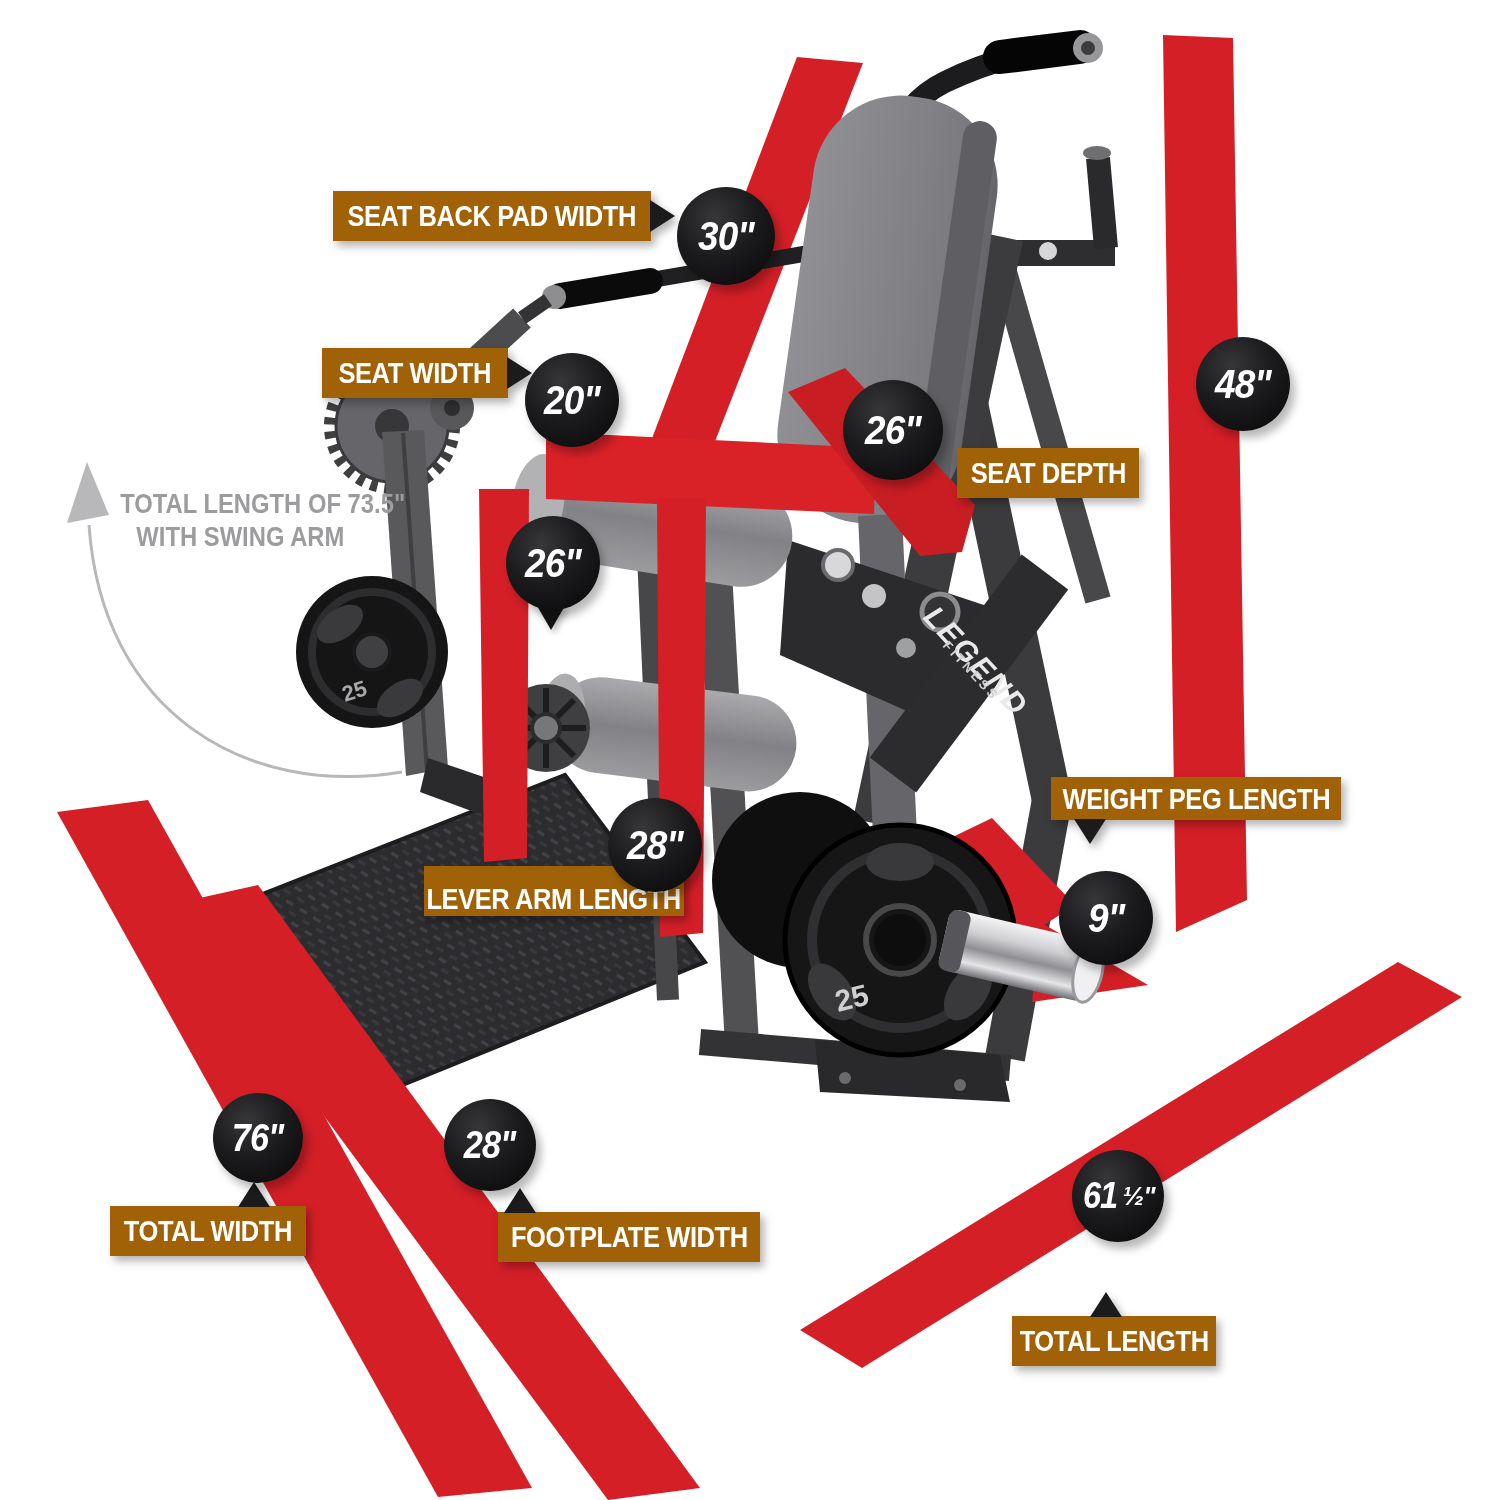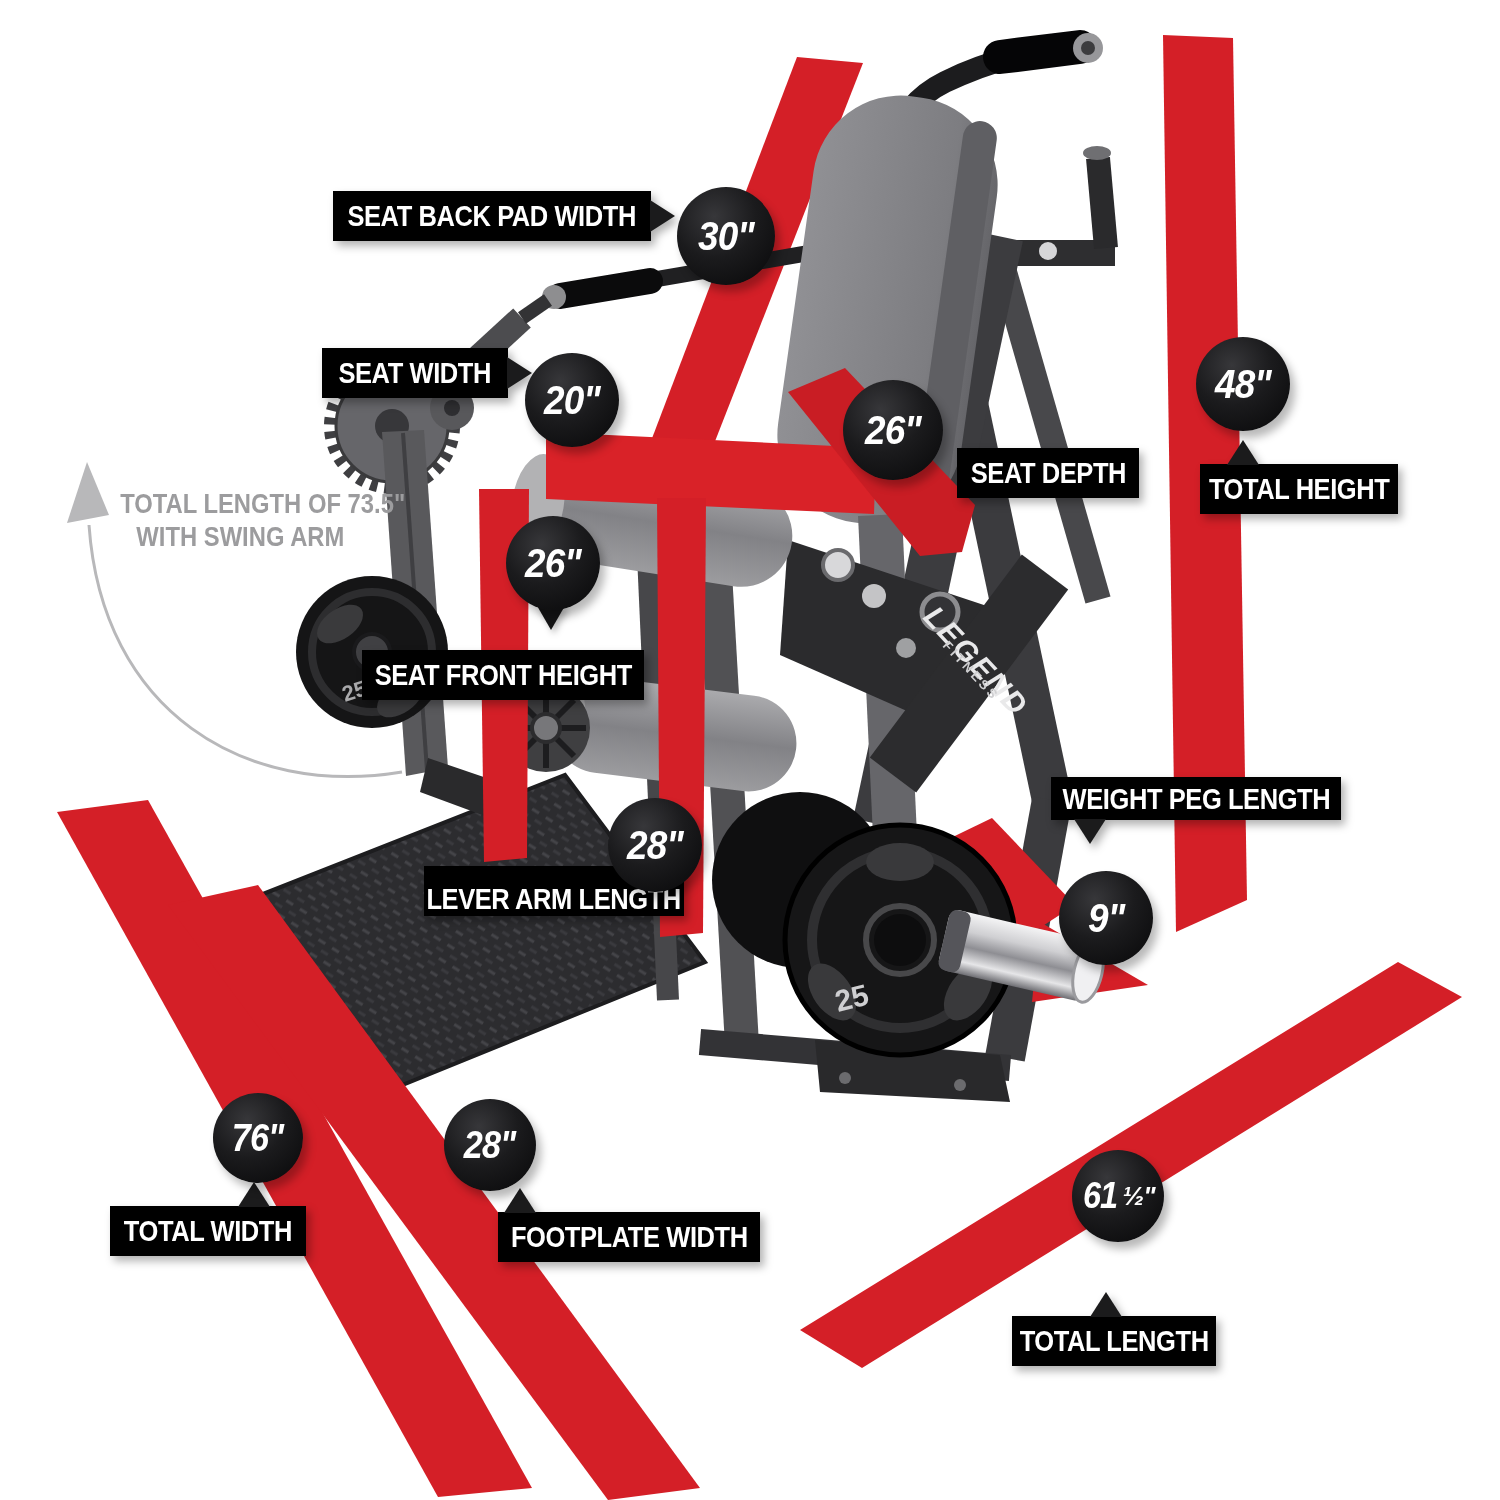--- a/index.html
+++ b/index.html
@@ -1,21 +1,21 @@
 <!DOCTYPE html>
 <html><head>
 <meta charset="utf-8">
 <style>
   html,body{margin:0;padding:0;background:#ffffff;}
   #canvas{position:relative;width:1500px;height:1500px;background:#ffffff;overflow:hidden;
           font-family:"Liberation Sans", sans-serif;}
   .art{position:absolute;left:0;top:0;width:1500px;height:1500px;}
 
   
-  .lbl{position:absolute;height:50px;background:#000000;color:#fff;
+  .lbl{position:absolute;height:50px;background:#a16207;color:#fff;
        display:flex;align-items:center;justify-content:center;
        font-weight:bold;font-size:30px;letter-spacing:-.5px;white-space:nowrap;
        filter:drop-shadow(4px 5px 4px rgba(0,0,0,.30));z-index:30;}
   .lbl .t{display:inline-block;transform:scaleX(.85);transform-origin:center;}
   .tail{position:absolute;width:0;height:0;}
   .tail-right{right:-24px;top:50%;margin-top:-16px;border-top:16px solid transparent;
               border-bottom:16px solid transparent;border-left:25px solid #1b1b1c;}
   .tail-up{top:-24px;border-left:16px solid transparent;border-right:16px solid transparent;
            border-bottom:25px solid #1b1b1c;}
   .tail-down{bottom:-24px;border-left:16px solid transparent;border-right:16px solid transparent;
@@ -208,27 +208,20 @@
     <span class="t">SEAT BACK PAD WIDTH</span>
     <span class="tail tail-right"></span>
   </div>
   <div class="lbl" style="left:322px;top:348px;width:186px;">
     <span class="t">SEAT WIDTH</span>
     <span class="tail tail-right"></span>
   </div>
   <div class="lbl" style="left:957px;top:400px;width:182px;margin-top:48px;">
     <span class="t">SEAT DEPTH</span>
   </div>
-  <div class="lbl" style="left:1200px;top:464px;width:198px;">
-    <span class="t">TOTAL HEIGHT</span>
-    <span class="tail tail-up" style="left:27px;"></span>
-  </div>
-  <div class="lbl" style="left:362px;top:650px;width:282px;">
-    <span class="t">SEAT FRONT HEIGHT</span>
-  </div>
   <div class="lbl" style="left:424px;top:866px;width:260px;align-items:flex-end;">
     <span class="t">LEVER ARM LENGTH</span>
   </div>
   <div class="lbl" style="left:1051px;top:777px;width:290px;height:43px;">
     <span class="t">WEIGHT PEG LENGTH</span>
     <span class="tail tail-down" style="left:23px;"></span>
   </div>
   <div class="lbl" style="left:110px;top:1206px;width:196px;">
     <span class="t">TOTAL WIDTH</span>
     <span class="tail tail-up" style="left:128px;"></span>

